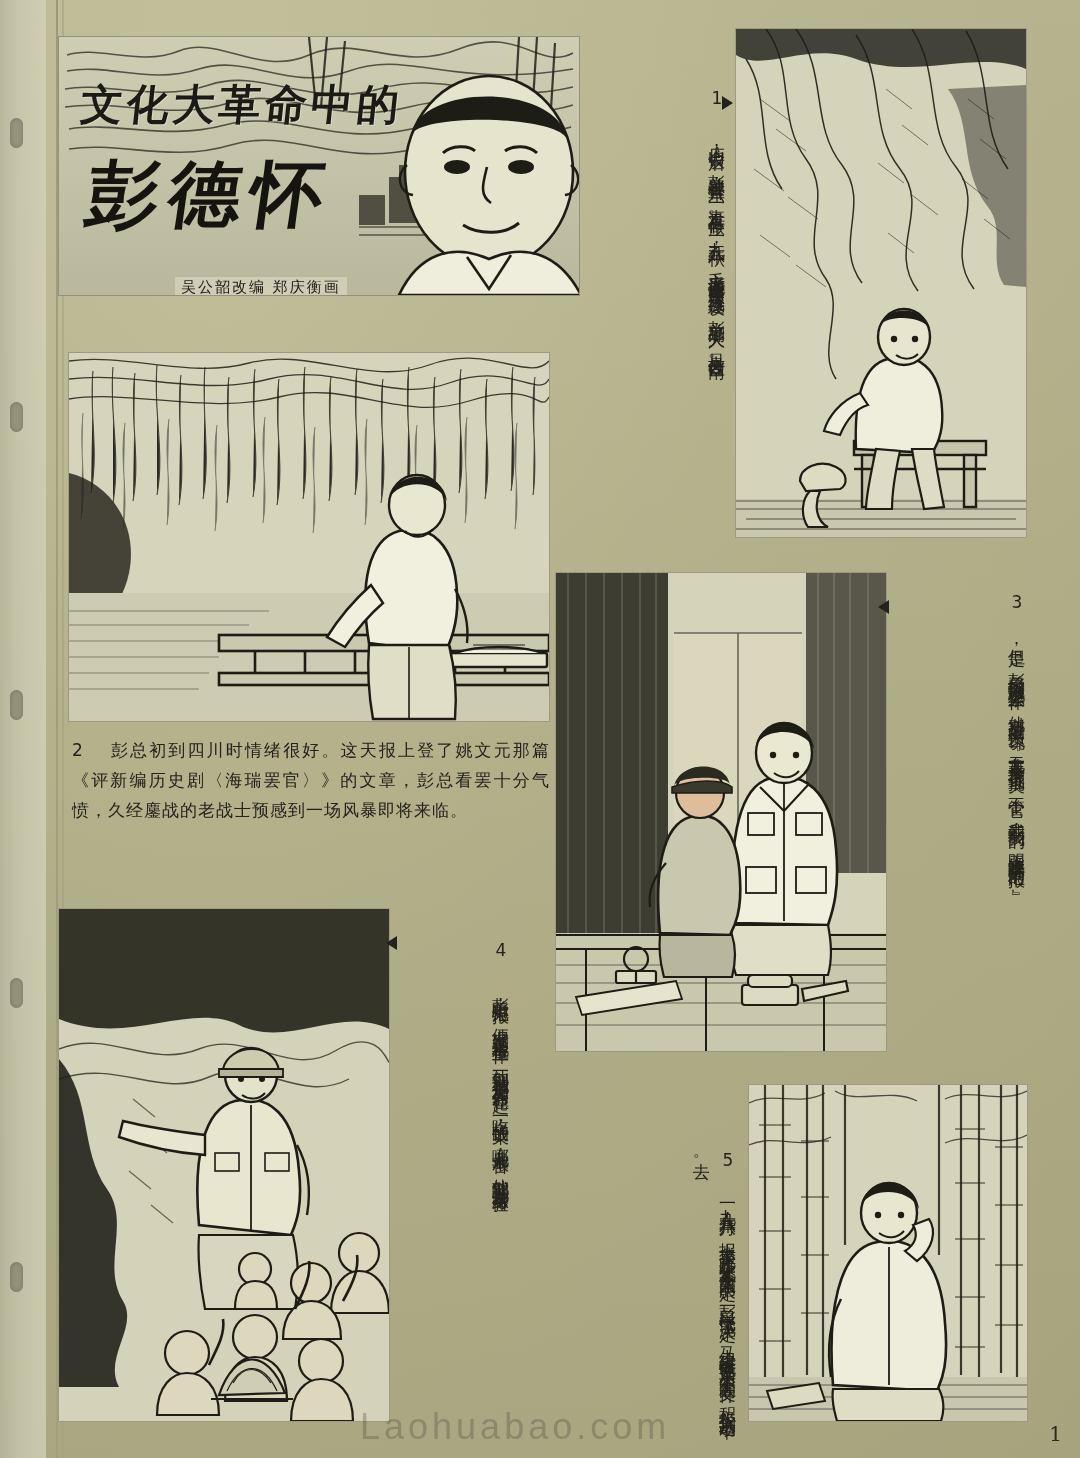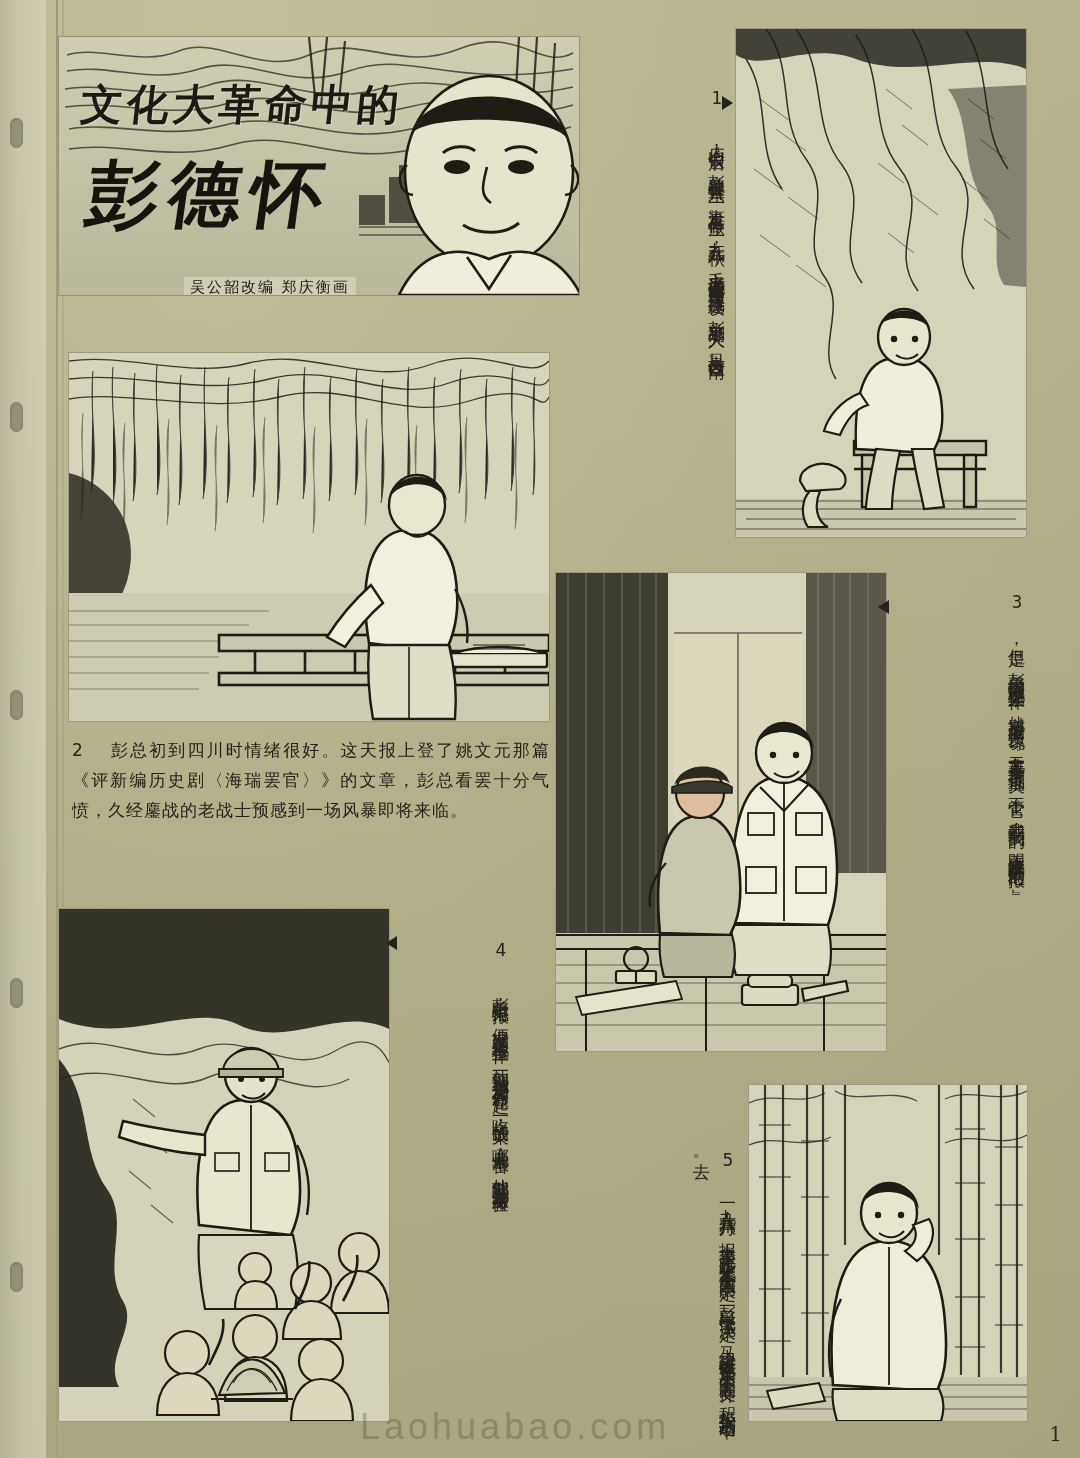--- a/index.html
+++ b/index.html
@@ -85,21 +85,21 @@
     text-shadow:1px 1px 0 rgba(255,255,255,.35);
   }
   .title-big{
     position:absolute;left:28px;top:110px;
     font-family:"DejaVu Serif", serif;
     font-weight:bold;font-size:72px;color:#15140f;
     letter-spacing:10px;
     transform:skewX(-8deg);
   }
   .title-credit{
-    position:absolute;left:125px;top:240px;
+    position:absolute;left:116px;top:240px;
     font-size:15px;letter-spacing:2px;color:#1d1c16;
     background:rgba(214,212,190,.75);
     padding:1px 6px;
   }
   .pageno{
     position:absolute;right:18px;bottom:12px;
     font-size:20px;color:#2a2922;font-family:"DejaVu Serif",serif;
   }
   .watermark{
     position:absolute;left:360px;bottom:10px;

